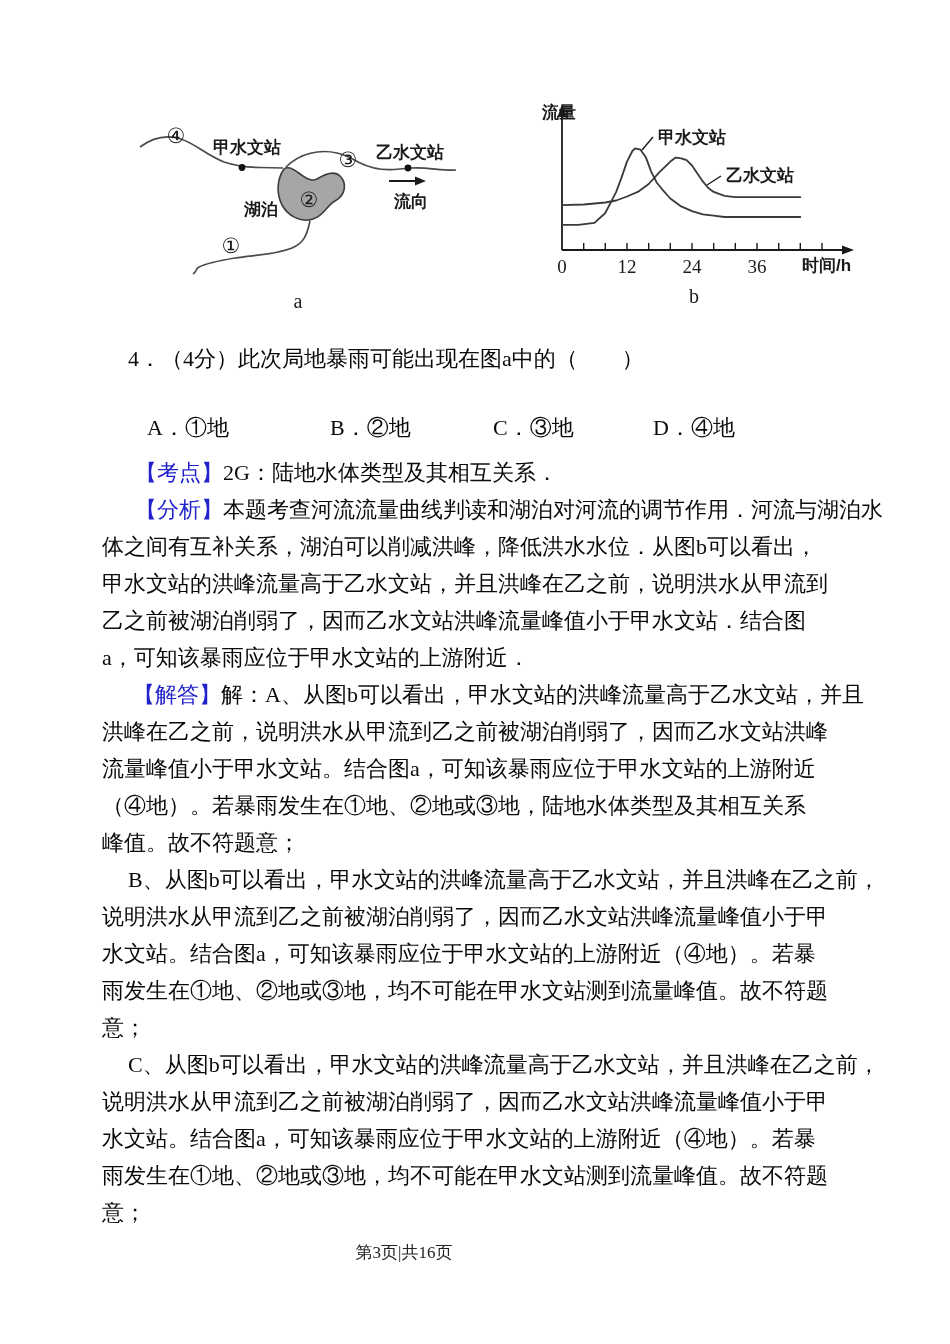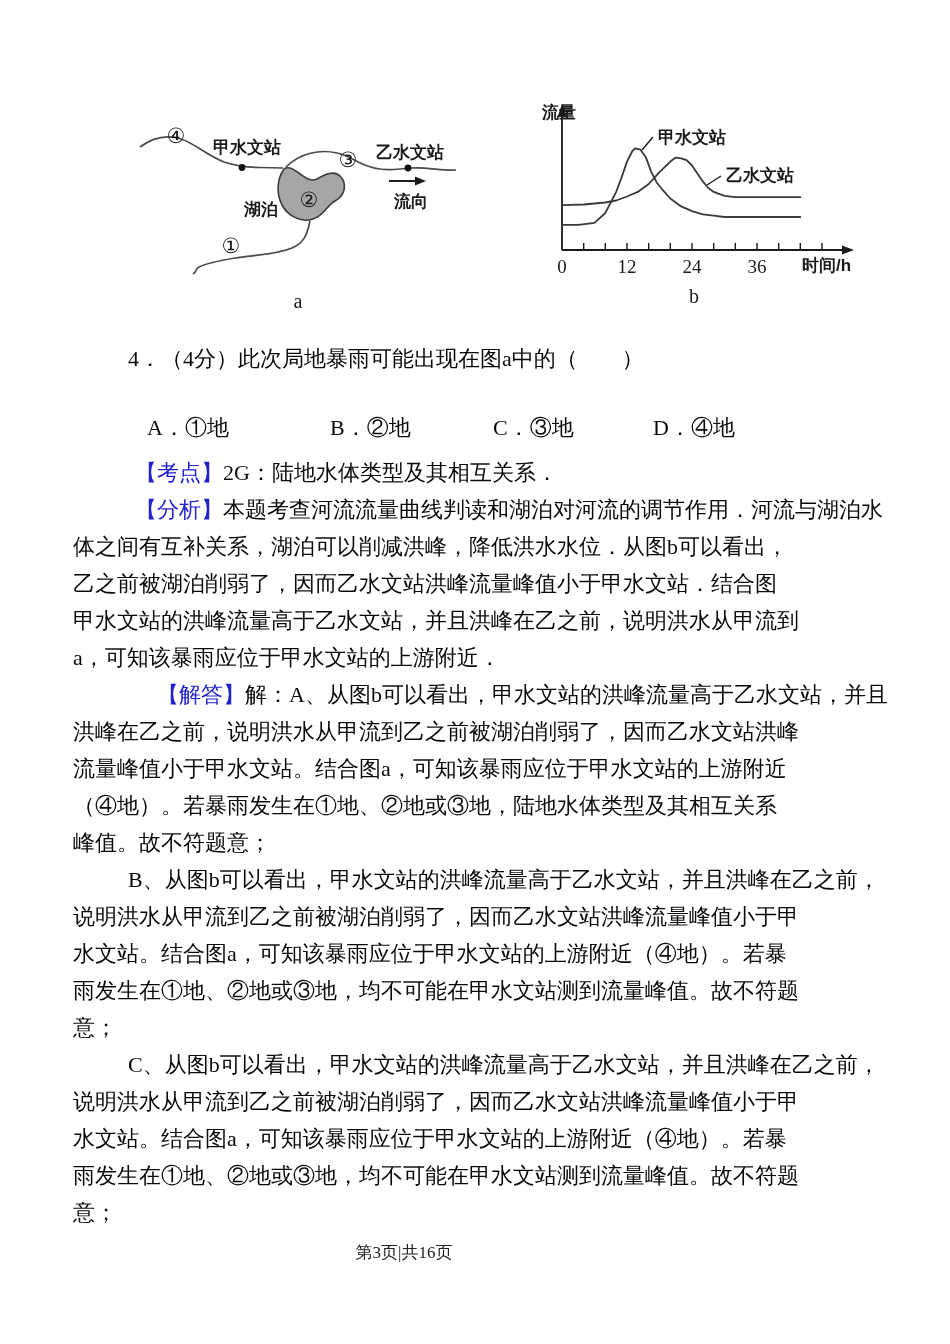--- a/index.html
+++ b/index.html
@@ -11,22 +11,22 @@
   svg text{fill:#1a1a1a;}
   .map-label{font-family:"Liberation Sans","DejaVu Sans",sans-serif;font-weight:bold;font-size:17px;}
   .marker{font-size:21px;}
   .caption{font-size:20px;}
   .axis-label{font-family:"Liberation Sans","DejaVu Sans",sans-serif;font-weight:bold;font-size:17px;}
   .tick-label{font-size:19px;}
   .textblock{position:absolute;top:340px;left:0;width:857px;font-size:22px;line-height:37px;}
   .tl{white-space:pre;}
   .pl-q{padding-left:128px;}
   .pl-lbl{padding-left:135px;}
-  .pl-ans{padding-left:133px;margin-left:24px;}
-  .pl-cont{padding-left:73px;}
+  .pl-ans{padding-left:133px;}
+  .pl-cont{padding-left:102px;}
   .pl-out{padding-left:128px;}
   .gap-top{margin-top:40px;}
   .blue{color:#2222cc;}
   .opts{position:relative;height:37px;}
   .opts span{position:absolute;top:0;white-space:pre;margin-top:32px;}
   #opt-a{left:147px;} #opt-b{left:330px;} #opt-c{left:493px;} #opt-d{left:653px;}
   .footer{position:absolute;top:1241px;left:0;width:808px;text-align:center;
           font-size:17px;color:#222;}
 </style>
 </head>
@@ -109,22 +109,22 @@
       <span id="opt-a">A．①地</span>
       <span id="opt-b">B．②地</span>
       <span id="opt-c">C．③地</span>
       <span id="opt-d">D．④地</span>
     </div>
 
     <div class="tl pl-lbl gap-top"><span class="blue">【考点】</span><span>2G：陆地水体类型及其相互关系．</span></div>
 
     <div class="tl pl-lbl"><span class="blue">【分析】</span><span>本题考查河流流量曲线判读和湖泊对河流的调节作用．河流与湖泊水</span></div>
     <div class="tl pl-cont">体之间有互补关系，湖泊可以削减洪峰，降低洪水水位．从图b可以看出，</div>
+    <div class="tl pl-cont">甲水文站的洪峰流量高于乙水文站，并且洪峰在乙之前，说明洪水从甲流到</div>
     <div class="tl pl-cont">乙之前被湖泊削弱了，因而乙水文站洪峰流量峰值小于甲水文站．结合图</div>
-    <div class="tl pl-cont">甲水文站的洪峰流量高于乙水文站，并且洪峰在乙之前，说明洪水从甲流到</div>
     <div class="tl pl-cont">a，可知该暴雨应位于甲水文站的上游附近．</div>
 
     <div class="tl pl-ans"><span class="blue">【解答】</span><span>解：A、从图b可以看出，甲水文站的洪峰流量高于乙水文站，并且</span></div>
     <div class="tl pl-cont">洪峰在乙之前，说明洪水从甲流到乙之前被湖泊削弱了，因而乙水文站洪峰</div>
     <div class="tl pl-cont">流量峰值小于甲水文站。结合图a，可知该暴雨应位于甲水文站的上游附近</div>
     <div class="tl pl-cont">（④地）。若暴雨发生在①地、②地或③地，陆地水体类型及其相互关系</div>
     <div class="tl pl-cont">峰值。故不符题意；</div>
     <div class="tl pl-out">B、从图b可以看出，甲水文站的洪峰流量高于乙水文站，并且洪峰在乙之前，</div>
     <div class="tl pl-cont">说明洪水从甲流到乙之前被湖泊削弱了，因而乙水文站洪峰流量峰值小于甲</div>
     <div class="tl pl-cont">水文站。结合图a，可知该暴雨应位于甲水文站的上游附近（④地）。若暴</div>

